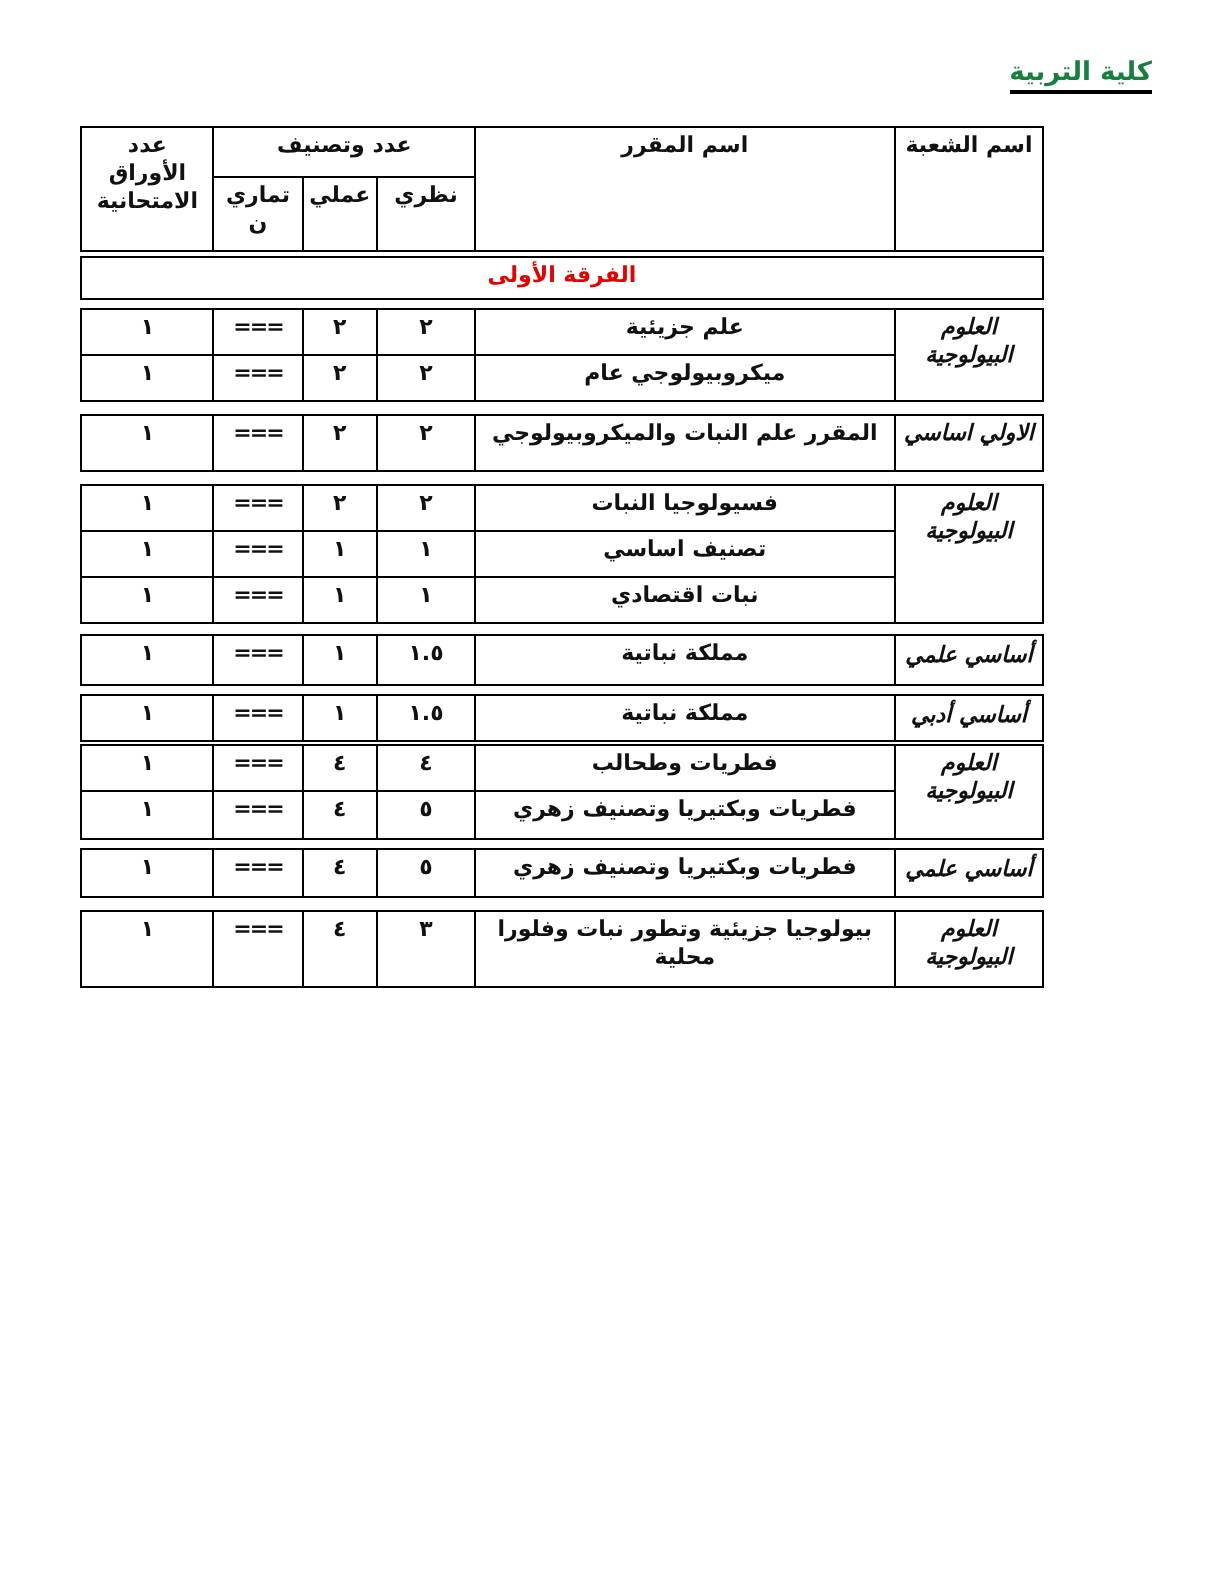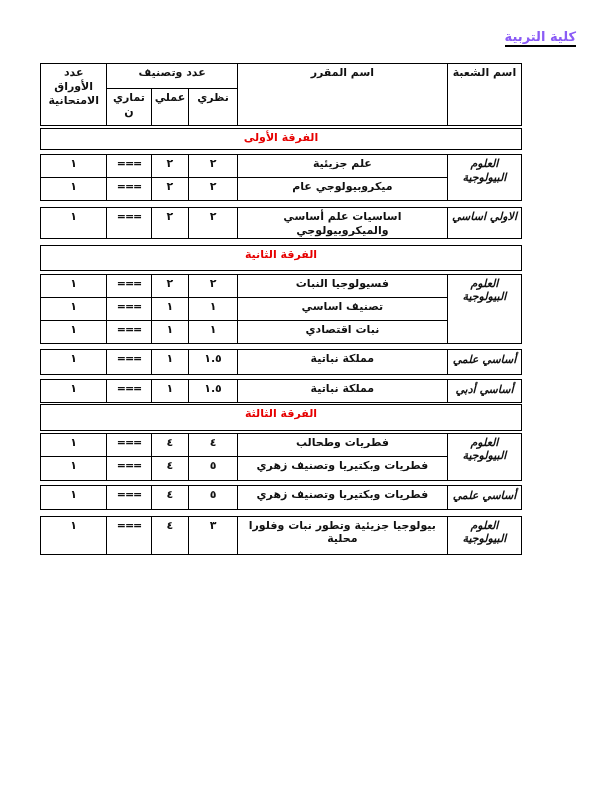--- a/index.html
+++ b/index.html
@@ -11,21 +11,21 @@
     font-family: "DejaVu Sans", sans-serif;
     direction: rtl;
     overflow: hidden;
   }
   .doc-title {
     position: absolute;
     top: 29px;
     right: 36px;
     font-size: 13px;
     font-weight: 700;
-    color: #8b5cf6;
+    color: #15803d;
     border-bottom: 2px solid #000;
     padding-bottom: 1px;
   }
   .table-area {
     position: absolute;
     top: 63px;
     right: 90px;
     width: 435px;
   }
   table.blk {
@@ -136,36 +136,29 @@
           <col style="width:67px">
           <col style="width:190px">
           <col style="width:44px">
           <col style="width:34px">
           <col style="width:40px">
           <col style="width:60px">
         </colgroup>
       <tbody>
           <tr style="height:28px">
         <td class="c-div">الاولي اساسي</td>
-        <td class="c-course">اساسيات علم أساسي والميكروبيولوجي</td>
-        <td class="c-num">٢</td>
-        <td class="c-num">٢</td>
-        <td class="c-eq">===</td>
-        <td class="c-num">١</td>
-      </tr>
-    </tbody>
-      </table>
-
-    <table class="blk sec-title mb3">
-      <tbody>
-          <tr style="height:25px">
-            <td>الفرقة الثانية</td>
-          </tr>
-    </tbody>
-      </table>
+        <td class="c-course">المقرر علم النبات والميكروبيولوجي</td>
+        <td class="c-num">٢</td>
+        <td class="c-num">٢</td>
+        <td class="c-eq">===</td>
+        <td class="c-num">١</td>
+      </tr>
+    </tbody>
+      </table>
+
 
     <table class="blk mb5">
       <colgroup>
           <col style="width:67px">
           <col style="width:190px">
           <col style="width:44px">
           <col style="width:34px">
           <col style="width:40px">
           <col style="width:60px">
         </colgroup>
@@ -230,27 +223,20 @@
         <td class="c-div top">أساسي أدبي</td>
         <td class="c-course">مملكة نباتية</td>
         <td class="c-num">١.٥</td>
         <td class="c-num">١</td>
         <td class="c-eq">===</td>
         <td class="c-num">١</td>
       </tr>
     </tbody>
       </table>
 
-    <table class="blk sec-title mb2">
-      <tbody>
-          <tr style="height:26px">
-            <td>الفرقة الثالثة</td>
-          </tr>
-    </tbody>
-      </table>
 
     <table class="blk mb4">
       <colgroup>
           <col style="width:67px">
           <col style="width:190px">
           <col style="width:44px">
           <col style="width:34px">
           <col style="width:40px">
           <col style="width:60px">
         </colgroup>

